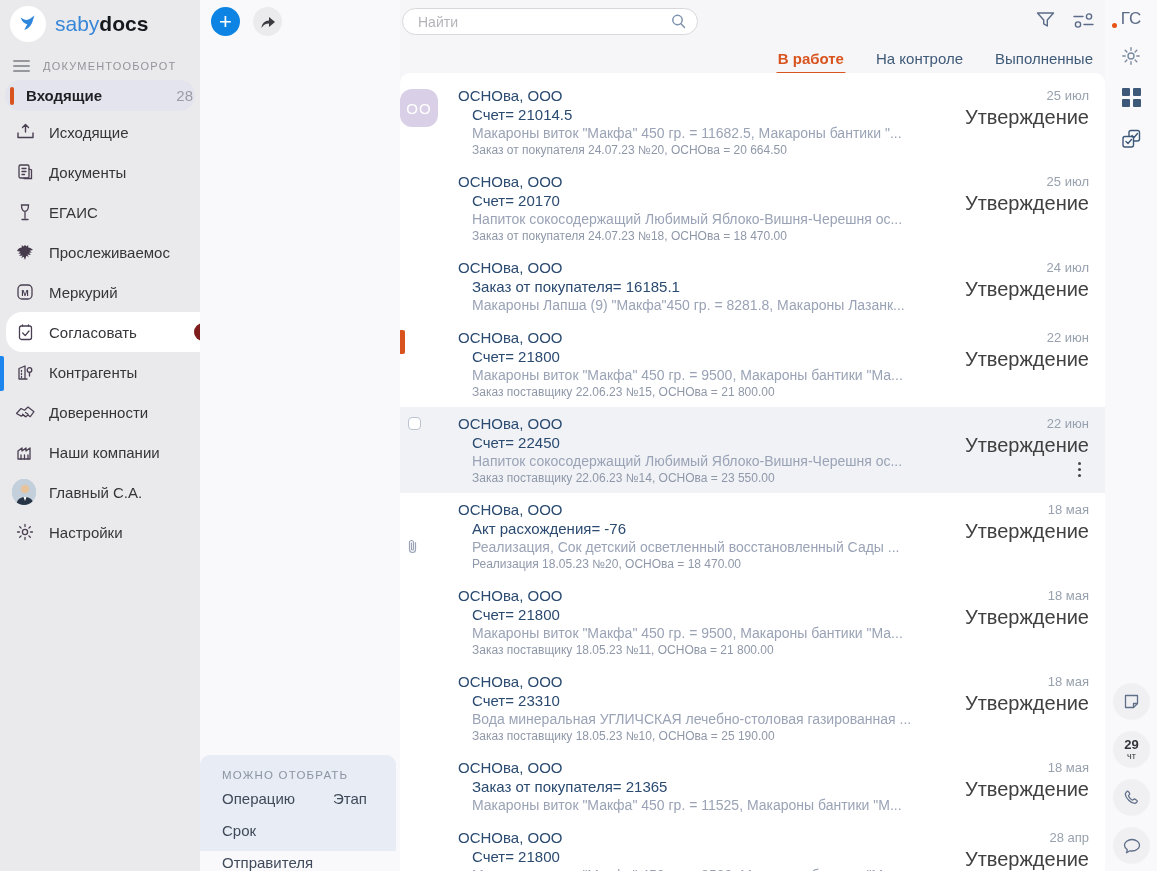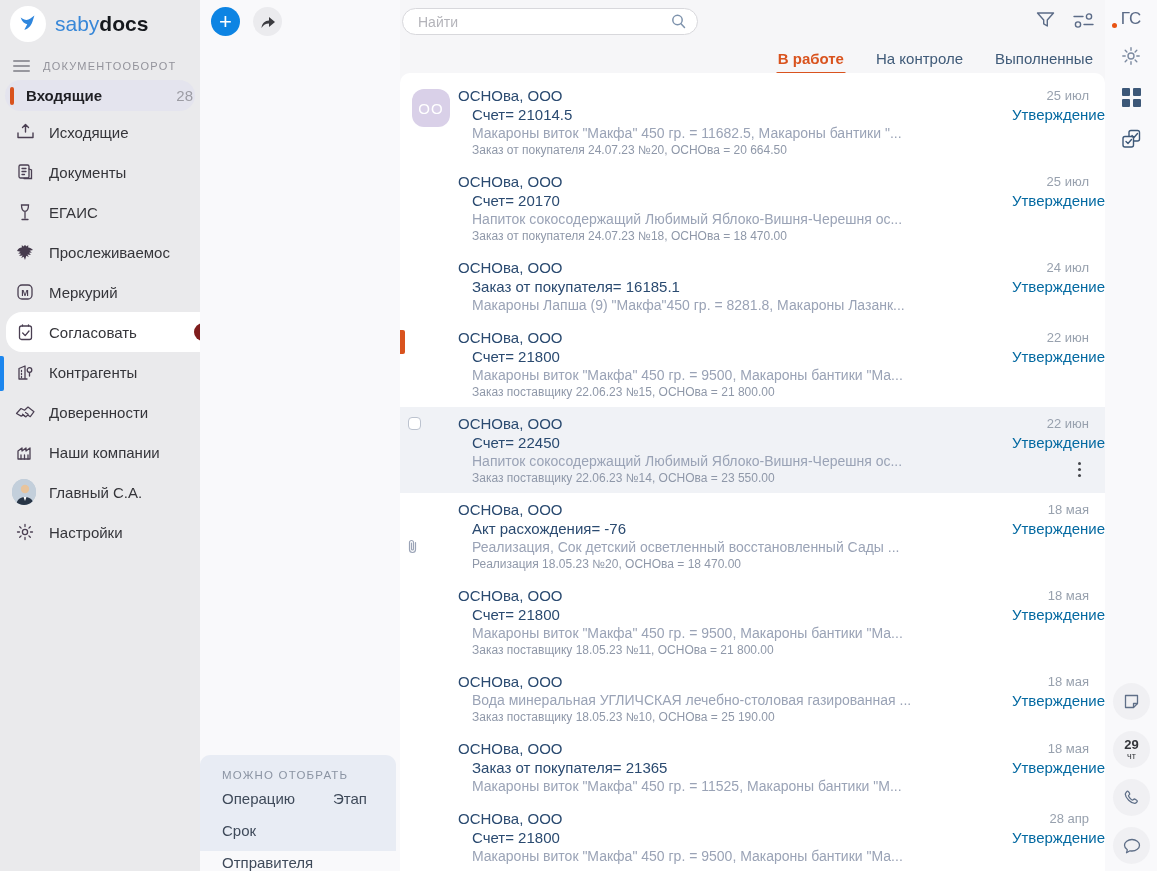--- a/index.html
+++ b/index.html
@@ -55,23 +55,23 @@
   .tab.active { color:#d9531e; font-weight:bold; }
   .tab.active::after { content:""; position:absolute; left:-2px; right:-2px; bottom:-8px; height:3px; background:#d9531e; border-radius:2px; }
   
   .list-card { position:absolute; left:400px; top:73px; width:705px; height:798px; background:#fff; border-radius:10px 10px 0 0; overflow:hidden; padding-top:6px; }
   .row { position:relative; padding:7px 130px 7px 58px; cursor:pointer; }
   .row .title { font-size:15px; color:#2a4a70; line-height:19px; white-space:nowrap; overflow:hidden; }
   .row .line-doc { font-size:15px; color:#2a4a70; line-height:19px; margin-left:14px; white-space:nowrap; overflow:hidden; }
   .row .line-desc { font-size:14px; color:#9aa3b6; line-height:18px; margin-left:14px; white-space:nowrap; overflow:hidden; }
   .row .line-sub { font-size:12px; color:#8f98a9; line-height:16px; margin-left:14px; white-space:nowrap; overflow:hidden; }
   .row .date { position:absolute; top:9px; right:16px; font-size:13px; color:#98a1ae; }
-  .row .status { position:absolute; top:27px; right:0; font-size:15px; color:#0369a1; }
+  .row .status { position:absolute; top:27px; right:16px; font-size:20px; color:#404040; }
   .row.hl { background:#f0f2f6; }
-  .avatar { position:absolute; left:12px; top:10px; width:38px; height:38px; border-radius:12px; background:#d9d0e8; color:#fff; display:flex; align-items:center; justify-content:center; font-size:15px; letter-spacing:1px; }
+  .avatar { position:absolute; left:0; top:10px; width:38px; height:38px; border-radius:12px; background:#d9d0e8; color:#fff; display:flex; align-items:center; justify-content:center; font-size:15px; letter-spacing:1px; }
   .marker { position:absolute; left:0; top:9px; width:5px; height:24px; background:#d9531e; border-radius:0 2px 2px 0; }
   .checkbox { position:absolute; left:8px; top:10px; width:13px; height:13px; border:1px solid #bcc3cf; border-radius:4px; background:#fff; cursor:pointer; }
   .kebab { position:absolute; right:24px; bottom:28px; width:3px; height:3px; background:#44464c; border-radius:50%; box-shadow:0 6px 0 #44464c, 0 12px 0 #44464c; cursor:pointer; }
   .clip { position:absolute; left:7px; top:46px; color:#9aa3b6; }
   
   .rail { position:absolute; left:1105px; top:0; width:52px; height:871px; background:#f9f9fb; }
   .rail-user { position:relative; margin:9px auto 0; width:30px; text-align:center; color:#5b6b87; font-size:17px; cursor:pointer; }
   .rail-user .dot { position:absolute; left:-4px; bottom:1px; width:5px; height:5px; border-radius:50%; background:#e85313; }
   .rail-icon { width:52px; display:flex; justify-content:center; cursor:pointer; }
   .rail-gear { margin-top:17px; color:#7c8aa0; font-size:21px; line-height:1; }
@@ -339,20 +339,21 @@
     <div class="title">ОСНОва, ООО</div>
     <div class="line-doc">Счет= 21800</div>
     <div class="line-desc">Макароны виток "Макфа" 450 гр. = 9500, Макароны бантики "Ма...</div>
     <div class="line-sub">Заказ поставщику 18.05.23 №11, ОСНОва = 21 800.00</div>
     <div class="date">18 мая</div>
     <div class="status">Утверждение</div>
   </div>
 
   <div class="row">
     <div class="title">ОСНОва, ООО</div>
+    <div class="line-doc">Счет= 23310</div>
     <div class="line-desc">Вода минеральная УГЛИЧСКАЯ лечебно-столовая газированная ...</div>
     <div class="line-sub">Заказ поставщику 18.05.23 №10, ОСНОва = 25 190.00</div>
     <div class="date">18 мая</div>
     <div class="status">Утверждение</div>
   </div>
 
   <div class="row">
     <div class="title">ОСНОва, ООО</div>
     <div class="line-doc">Заказ от покупателя= 21365</div>
     <div class="line-desc">Макароны виток "Макфа" 450 гр. = 11525, Макароны бантики "М...</div>

